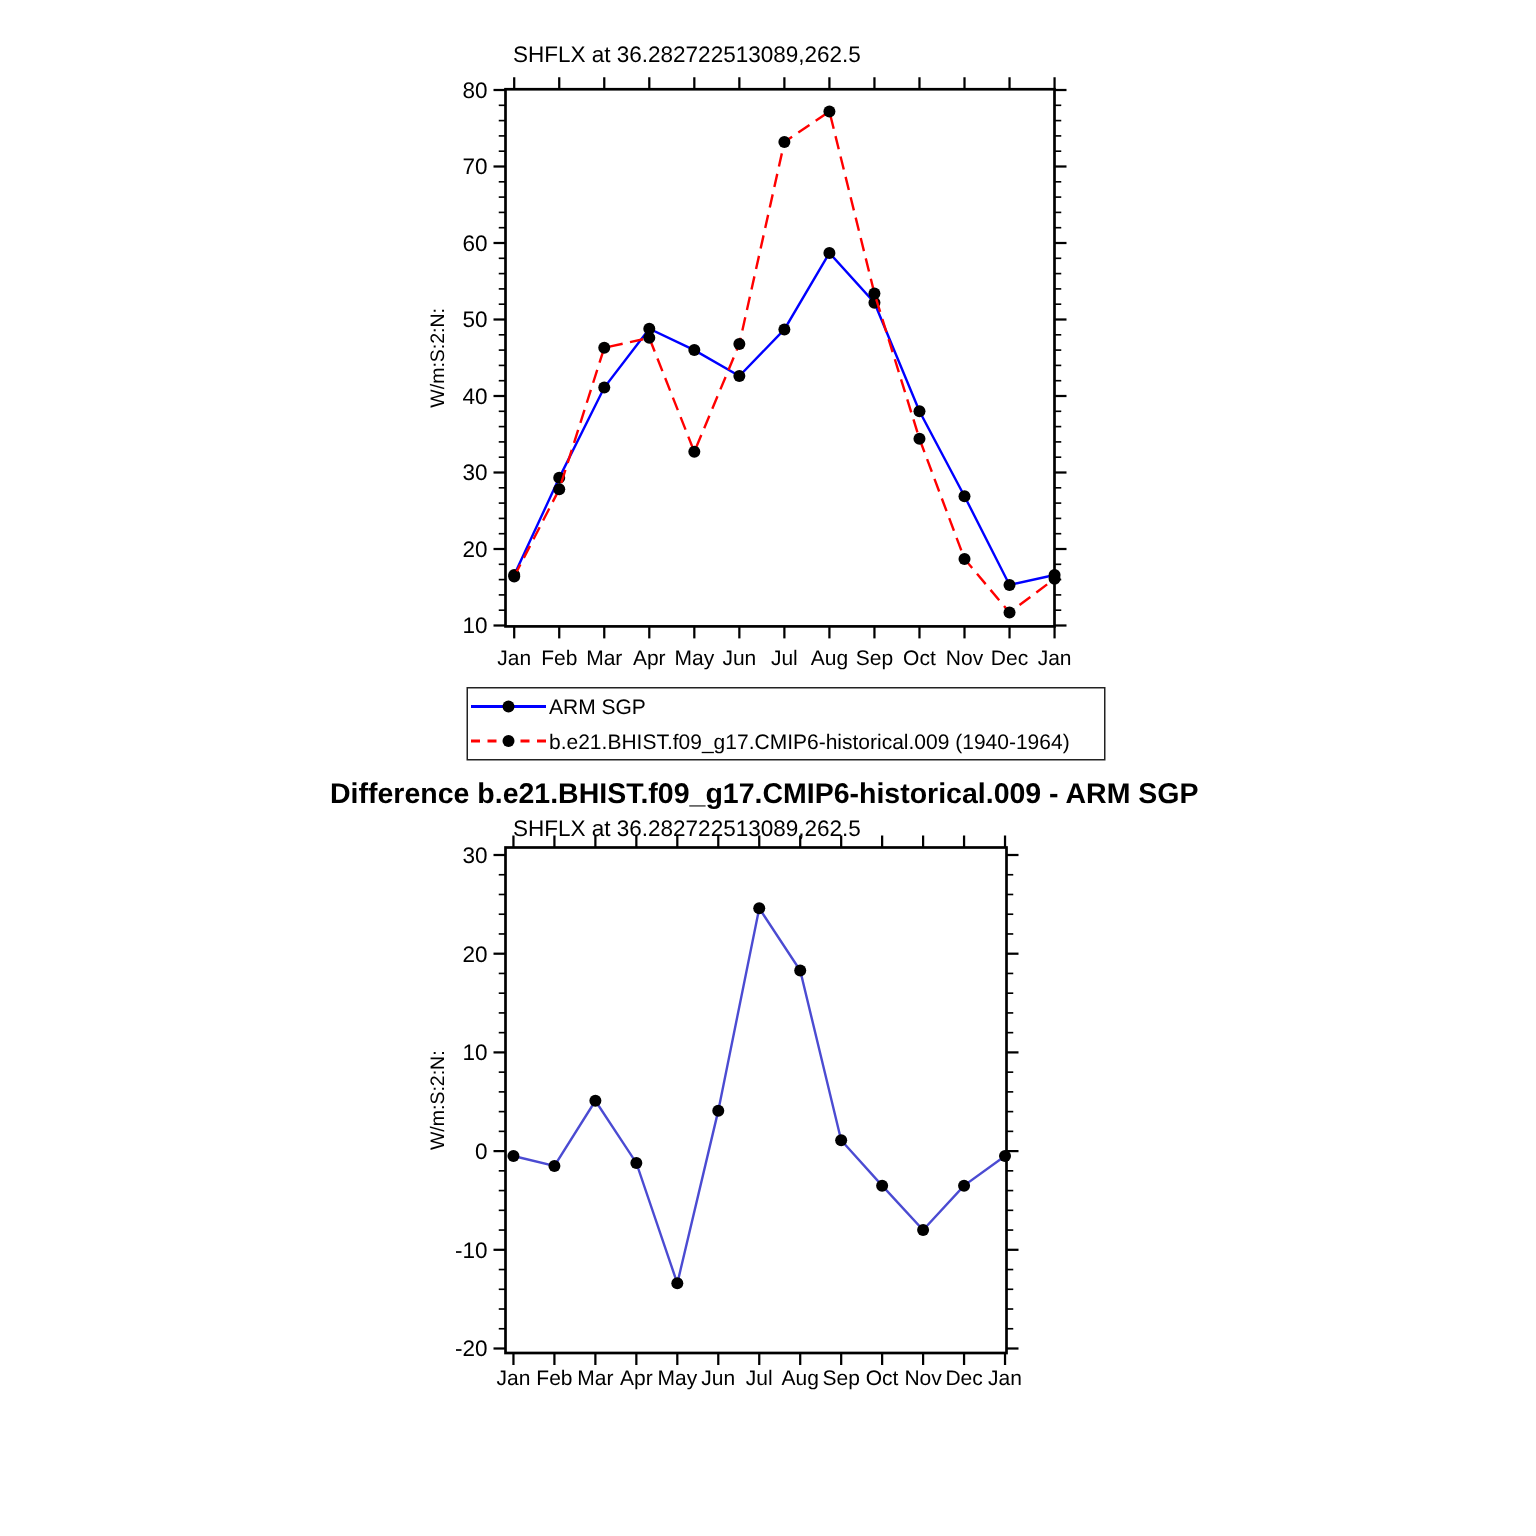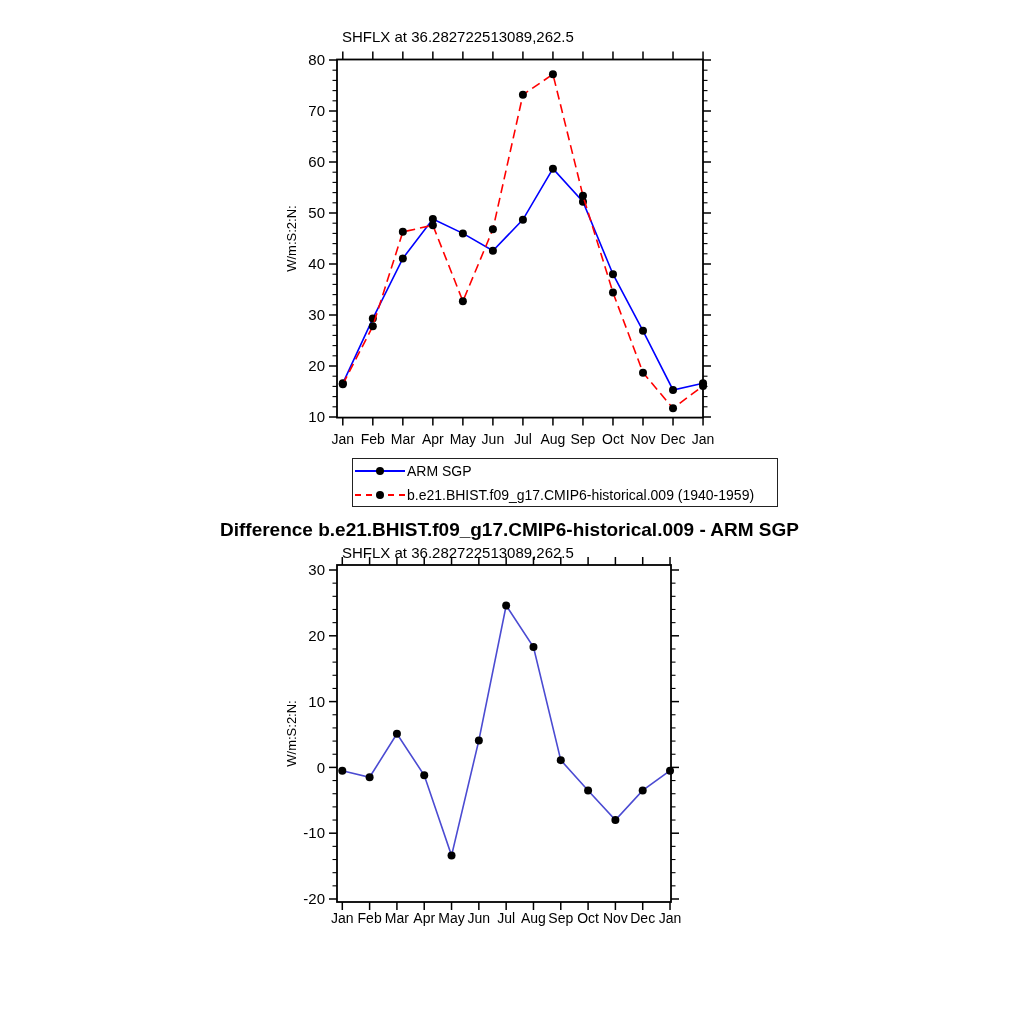--- a/index.html
+++ b/index.html
@@ -7,21 +7,21 @@
         font-family:"Liberation Sans",sans-serif;color:#000;overflow:hidden;}
   svg.plot{position:absolute;left:0;top:0;width:1024px;height:1024px;}
   svg text{font-family:"Liberation Sans",sans-serif;fill:#000;}
   .chart-title{position:absolute;font-weight:bold;text-align:center;white-space:nowrap;}
   #title-1{left:256px;top:5px;width:512px;font-size:16px;}
   #subtitle-1{position:absolute;left:342px;top:28px;font-size:15px;}
   #title-2{left:220px;top:519px;width:520px;font-size:19px;text-align:center;}
   #subtitle-2{position:absolute;left:342px;top:544px;font-size:15px;}
   .legend{position:absolute;left:311px;top:458px;width:426px;height:49px;
           border:1px solid #222;background:#fff;box-sizing:border-box;
-          display:flex;flex-direction:column;justify-content:space-between;padding-left:2px;margin-left:41px;}
+          display:flex;flex-direction:column;justify-content:center;padding-left:2px;}
   .legend-row{display:flex;align-items:center;height:23px;}
   .legend-sample{position:relative;width:50px;height:14px;flex:0 0 auto;}
   .legend-sample .sline{position:absolute;left:0;right:0;top:6px;border-top-width:2px;border-top-style:solid;}
   .legend-sample .sdot{position:absolute;left:21px;top:3px;width:8px;height:8px;border-radius:50%;background:#000;}
   .legend-label{font-size:14px;margin-left:2px;white-space:nowrap;}
 </style>
 </head>
 <body>
 
 <div class="page">
@@ -300,21 +300,21 @@
         <span class="sline" id="sline0" style="border-top-color: rgb(0, 0, 255);"></span>
         <span class="sdot"></span>
       </span>
       <span class="legend-label">ARM SGP</span>
     </div>
     <div class="legend-row">
       <span class="legend-sample">
         <span class="sline" id="sline1" style="border-top-color: rgb(255, 0, 0); border-top-style: dashed;"></span>
         <span class="sdot"></span>
       </span>
-      <span class="legend-label">b.e21.BHIST.f09_g17.CMIP6-historical.009 (1940-1959)</span>
+      <span class="legend-label">b.e21.BHIST.f09_g17.CMIP6-historical.009 (1940-1964)</span>
     </div>
   </div>
 
   <div class="chart-title" id="title-2">Difference b.e21.BHIST.f09_g17.CMIP6-historical.009 - ARM SGP</div>
 
   <div id="subtitle-2">SHFLX at 36.282722513089,262.5</div>
 
 </div>
 
 </body></html>

